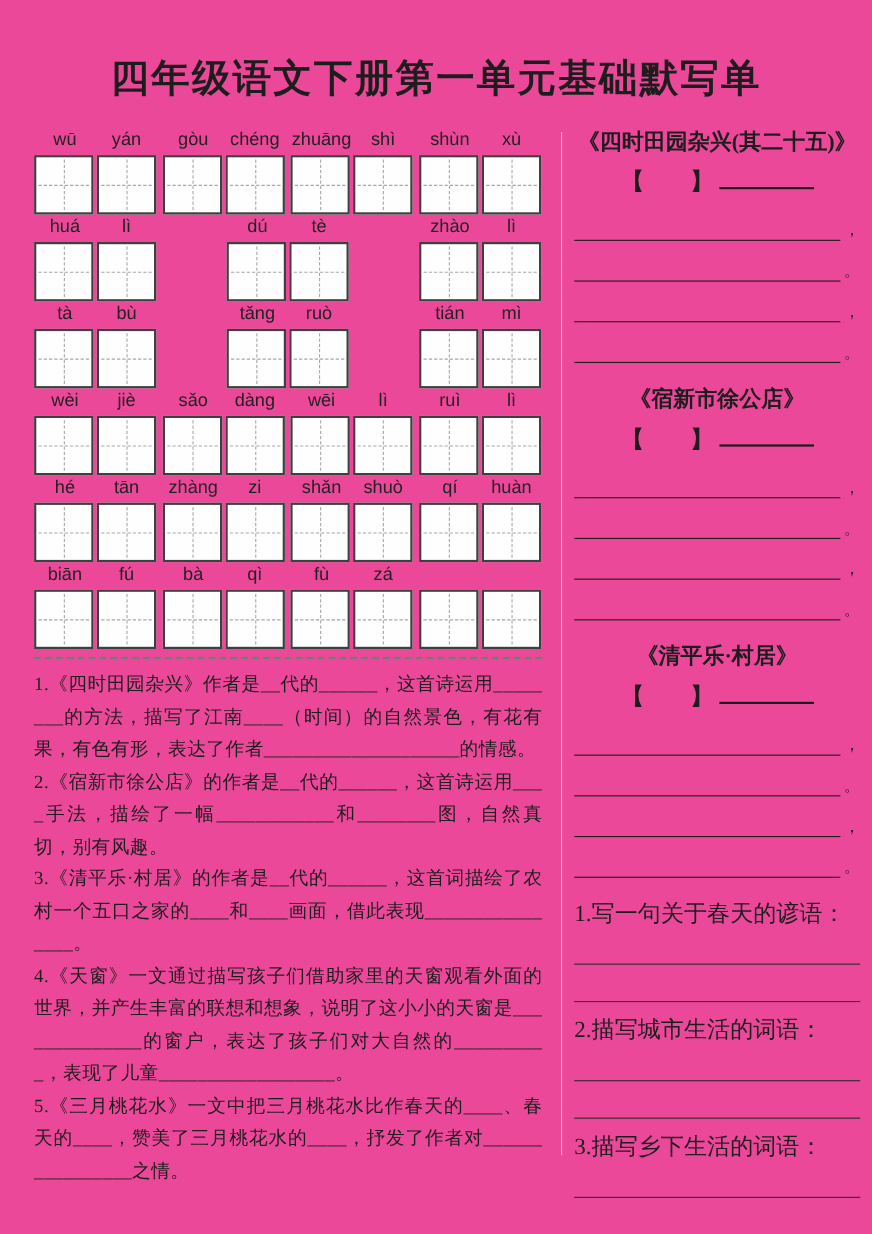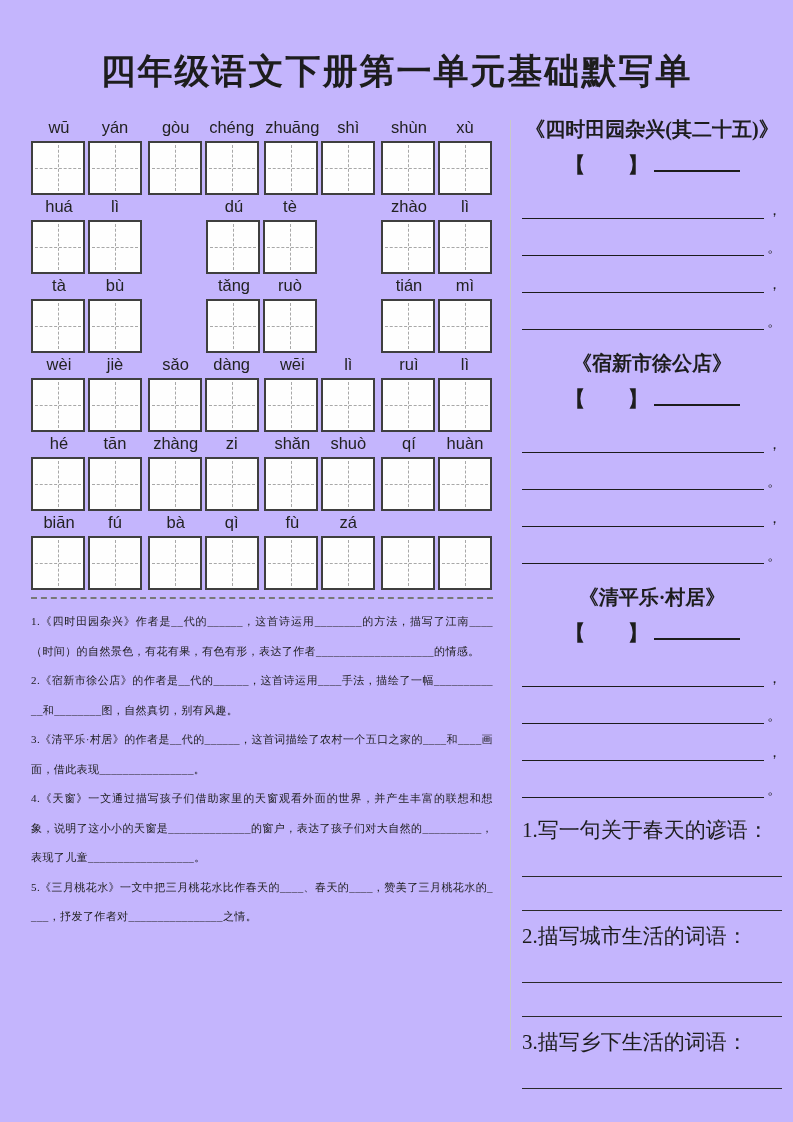--- a/index.html
+++ b/index.html
@@ -1,21 +1,21 @@
 <!DOCTYPE html>
 <html><head>
 <meta charset="utf-8">
 <style>
   html, body { margin: 0; padding: 0; background: #e8e8e8; }
   .page {
     position: relative;
     width: 793px;
     height: 1122px;
     margin: 0 auto;
-    background: #c4b5fd;
+    background: #ec4899;
     color: #1d1d1d;
     font-family: "Liberation Serif", serif;
     overflow: hidden;
   }
   
   .title {
     position: absolute;
     top: 48px; left: 0; right: 0;
     margin: 0;
     text-align: center;
@@ -82,21 +82,21 @@
     border-left: 1px dashed #a8a8a8;
   }
   
   .dashed-sep {
     border-top: 2px dashed #787878;
     margin: 7px 0 8px 0;
   }
   
   .questions p {
     margin: 0;
-    font-size: 11px;
+    font-size: 17px;
     line-height: 29.5px;
     text-align: justify;
     letter-spacing: 0.4px;
     word-break: break-all;
   }
   
   .poem { margin-bottom: 20px; }
   .poem-title {
     text-align: center;
     font-size: 20px;

